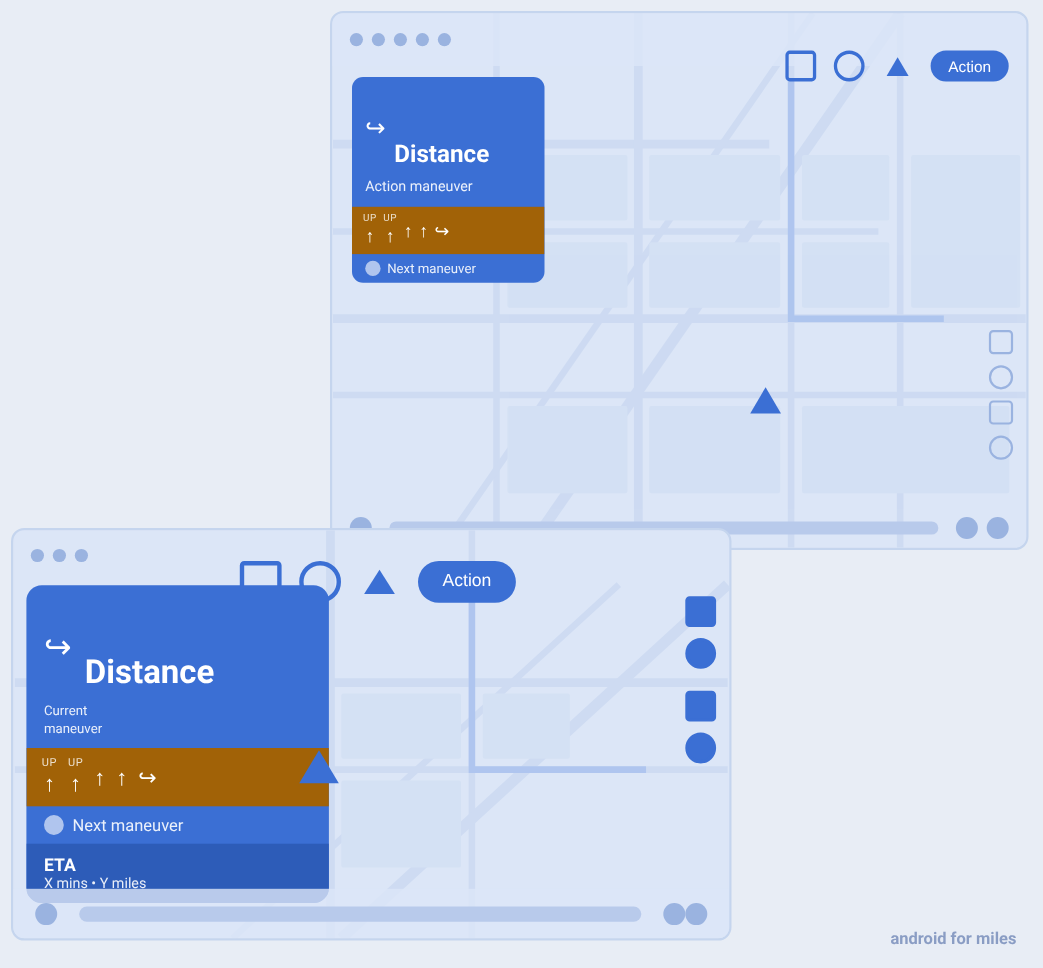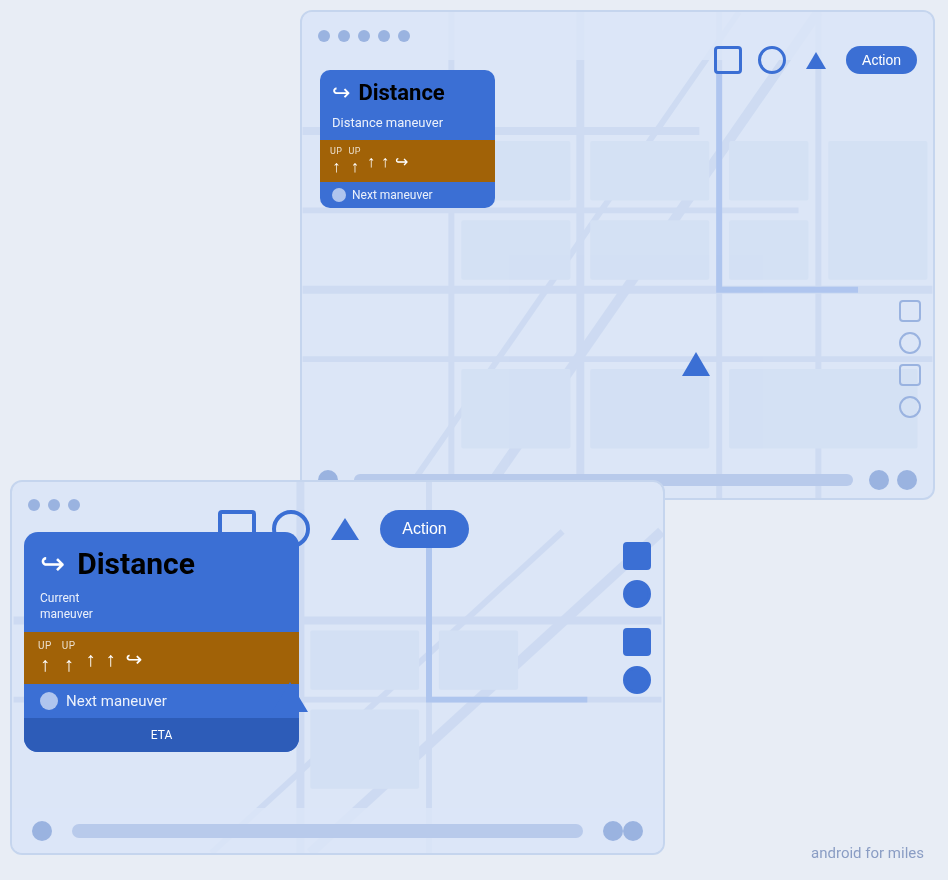--- a/index.html
+++ b/index.html
@@ -72,21 +72,22 @@
     }
 
     .turn-icon {
       font-size: 22px;
       color: white;
     }
 
     .nav-title {
       font-size: 22px;
       font-weight: 700;
-      color: #000000;
+      color: #ffffff;
+      margin-top: 48px;
     }
 
     .nav-subtitle {
       padding: 2px 12px 8px;
       font-size: 13px;
       color: rgba(255,255,255,0.9);
       line-height: 1.3;
     }
 
     .lanes-row {
@@ -309,24 +310,23 @@
     .nav-widget-large .next-text {
       font-size: 15px;
     }
 
     .eta-section {
       background: #2d5cb8;
       padding: 10px 16px;
     }
 
     .eta-title {
-      font-size: 12px;
-      font-weight: 400;
+      font-size: 16px;
+      font-weight: 700;
       color: white;
-      text-align: center;
     }
 
     .eta-value {
       font-size: 13px;
       color: rgba(255,255,255,0.9);
     }
 
     
     .screen-right-btns {
       position: absolute;
@@ -351,21 +351,21 @@
     .brand-text {
       position: absolute;
       bottom: 18px;
       right: 24px;
       font-size: 15px;
       color: #8a9dc4;
       font-style: italic;
     }
 
     .brand-text span {
-      font-weight: 400;
+      font-weight: 700;
       font-style: normal;
     }
 
     
     .small-screen-top-bar {
       position: absolute;
       top: 0; left: 0; right: 0;
       height: 46px;
       display: flex;
       align-items: center;
@@ -424,21 +424,21 @@
       </div>
       <button class="action-btn">Action</button>
     </div>
   </div>
 
   <div class="nav-widget-small">
     <div class="nav-widget-header">
       <span class="turn-icon">↪</span>
       <span class="nav-title">Distance</span>
     </div>
-    <div class="nav-subtitle">Distance maneuver</div>
+    <div class="nav-subtitle">Action maneuver</div>
     <div class="lanes-row">
       <div class="lane-item">
         <span class="lane-label">UP</span>
         <span class="lane-arrow">↑</span>
       </div>
       <div class="lane-item">
         <span class="lane-label">UP</span>
         <span class="lane-arrow">↑</span>
       </div>
       <div class="lane-item">
@@ -545,20 +545,21 @@
         <span class="lane-label" style="font-size:10px;"></span>
         <span class="lane-arrow" style="font-size:20px;">↪</span>
       </div>
     </div>
     <div class="next-maneuver-row" style="padding:8px 16px;">
       <div class="next-dot" style="width:18px;height:18px;"></div>
       <span class="next-text" style="font-size:15px;">Next maneuver</span>
     </div>
     <div class="eta-section">
       <div class="eta-title">ETA</div>
+      <div class="eta-value">X mins • Y miles</div>
     </div>
   </div>
 
   <div class="map-marker lg" style="top: 200px; left: 260px;"></div>
 
   <div class="screen-right-btns">
     <div class="icon-btn square" style="width:28px;height:28px;border-color:#3b6fd4;border-width:3px;background:#3b6fd4;"></div>
     <div class="icon-btn circle" style="width:28px;height:28px;border-color:#3b6fd4;border-width:3px;background:#3b6fd4;"></div>
     <div class="icon-btn square" style="width:28px;height:28px;border-color:#3b6fd4;border-width:3px;background:#3b6fd4;margin-top:10px;"></div>
     <div class="icon-btn circle" style="width:28px;height:28px;border-color:#3b6fd4;border-width:3px;background:#3b6fd4;"></div>

